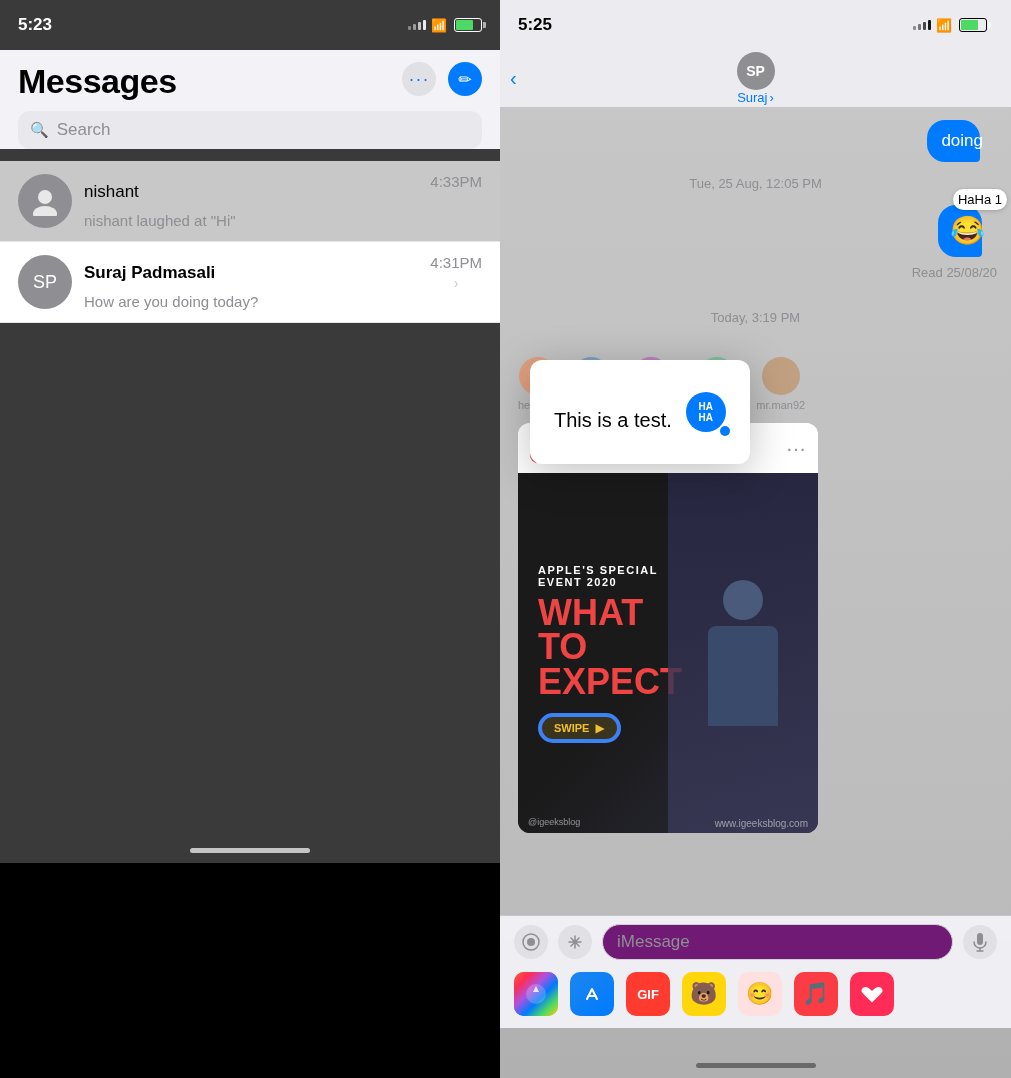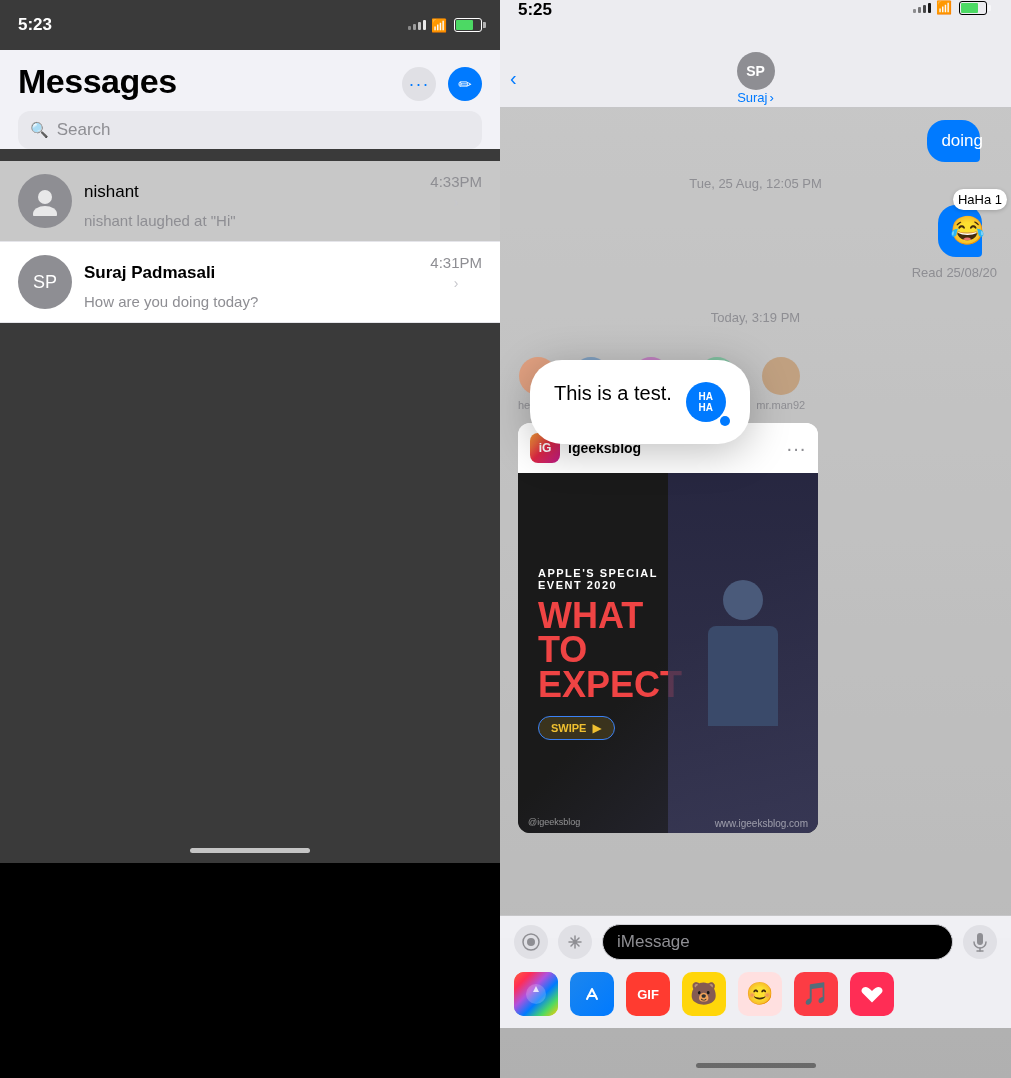--- a/index.html
+++ b/index.html
@@ -73,21 +73,21 @@
       border-radius: 1px;
     }
 
     .messages-header {
       background: #f2f2f7;
       padding: 12px 18px 0 18px;
     }
 
     .messages-title-row {
       display: flex;
-      align-items: flex-end;
+      align-items: flex-start;
       justify-content: space-between;
       padding-bottom: 10px;
     }
 
     .messages-title {
       font-size: 34px;
       font-weight: 700;
       color: #000;
       letter-spacing: -0.5px;
     }
@@ -248,21 +248,21 @@
       top: 0;
       left: 0;
       right: 0;
       background: rgba(242,242,247,0.85);
       z-index: 10;
     }
 
     .right-status-bar {
       height: 50px;
       display: flex;
-      align-items: flex-start;
+      align-items: center;
       justify-content: space-between;
       padding: 0 18px;
     }
 
     .right-status-time {
       font-size: 17px;
       font-weight: 600;
       color: #000;
     }
 
@@ -382,26 +382,26 @@
       font-size: 16px;
     }
 
     
     .imessage-popup {
       position: absolute;
       top: 335px;
       left: 515px;
       transform: translateX(-50%);
       background: #fff;
-      border-radius: 32px;
-      padding: 22px 24px;
+      border-radius: 12px;
+      padding: 32px 24px;
       box-shadow: 0 8px 40px rgba(0,0,0,0.25);
       z-index: 50;
       display: flex;
-      align-items: flex-start;
+      align-items: flex-end;
       gap: 14px;
       min-width: 220px;
     }
 
     .popup-text {
       font-size: 20px;
       color: #000;
       font-weight: 400;
     }
 
@@ -553,21 +553,21 @@
       justify-content: center;
       color: #8e8e93;
       font-size: 16px;
       cursor: pointer;
       flex-shrink: 0;
     }
 
     .imessage-input {
       flex: 1;
       height: 36px;
-      background: #000000;
+      background: #701a75;
       border: 1px solid #d1d1d6;
       border-radius: 18px;
       padding: 0 14px;
       font-size: 17px;
       color: #8e8e93;
       display: flex;
       align-items: center;
     }
 
     .imessage-placeholder {
@@ -801,21 +801,21 @@
         </div>
         <div class="ig-post-image">
           <div style="position:absolute;inset:0;background:linear-gradient(135deg,#1a1a1a 50%,#2a2a3a 100%);"></div>
 
           <div style="position:absolute;left:0;top:0;bottom:0;width:55%;display:flex;flex-direction:column;justify-content:center;padding:20px;">
             <div style="font-size:11px;font-weight:700;color:#fff;letter-spacing:1.5px;text-transform:uppercase;margin-bottom:8px;">Apple's Special Event 2020</div>
             <div style="font-size:36px;font-weight:900;color:#ef4444;text-transform:uppercase;line-height:0.95;">
               <div>WHAT TO</div>
               <div>EXPECT</div>
             </div>
-            <div style="margin-top:14px;background:rgba(240,192,48,0.15);border:1px solid #3b82f6;border-radius:20px;padding:4px 12px;display:inline-flex;align-items:center;gap:6px;max-width:fit-content;">
+            <div style="margin-top:14px;background:rgba(240,192,48,0.15);border:4px solid #3b82f6;border-radius:20px;padding:4px 12px;display:inline-flex;align-items:center;gap:6px;max-width:fit-content;">
               <span style="font-size:11px;color:#f0c030;font-weight:600;">SWIPE</span>
               <span style="color:#f0c030;font-size:12px;">▶</span>
             </div>
           </div>
 
           <div style="position:absolute;right:0;top:0;bottom:0;width:50%;display:flex;align-items:center;justify-content:center;">
             <div style="width:100%;height:100%;background:linear-gradient(to bottom,#2a2a4a,#3a3a5a);opacity:0.8;"></div>
 
             <div style="position:absolute;display:flex;flex-direction:column;align-items:center;">
               <div style="width:40px;height:40px;border-radius:50%;background:#4a5a7a;margin-bottom:6px;"></div>

